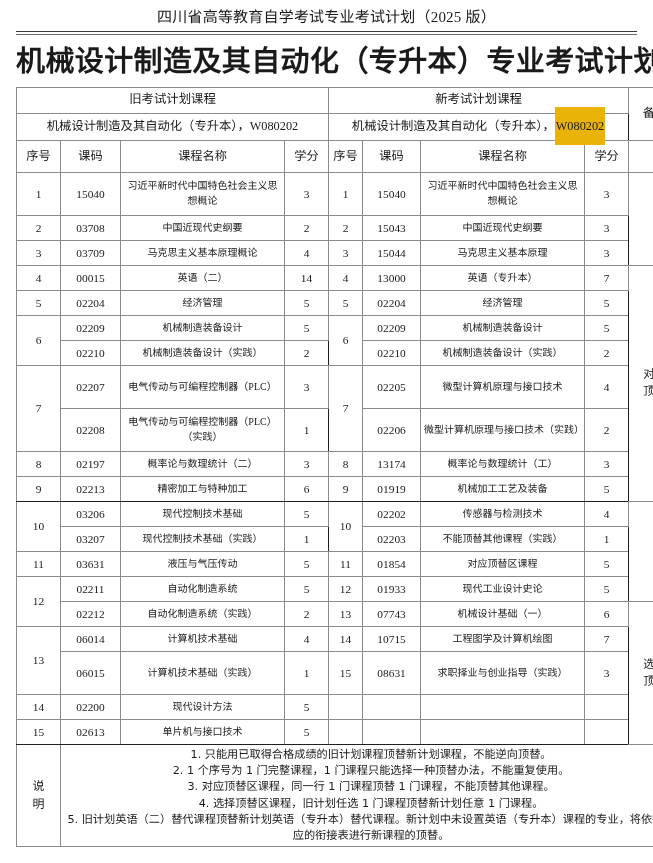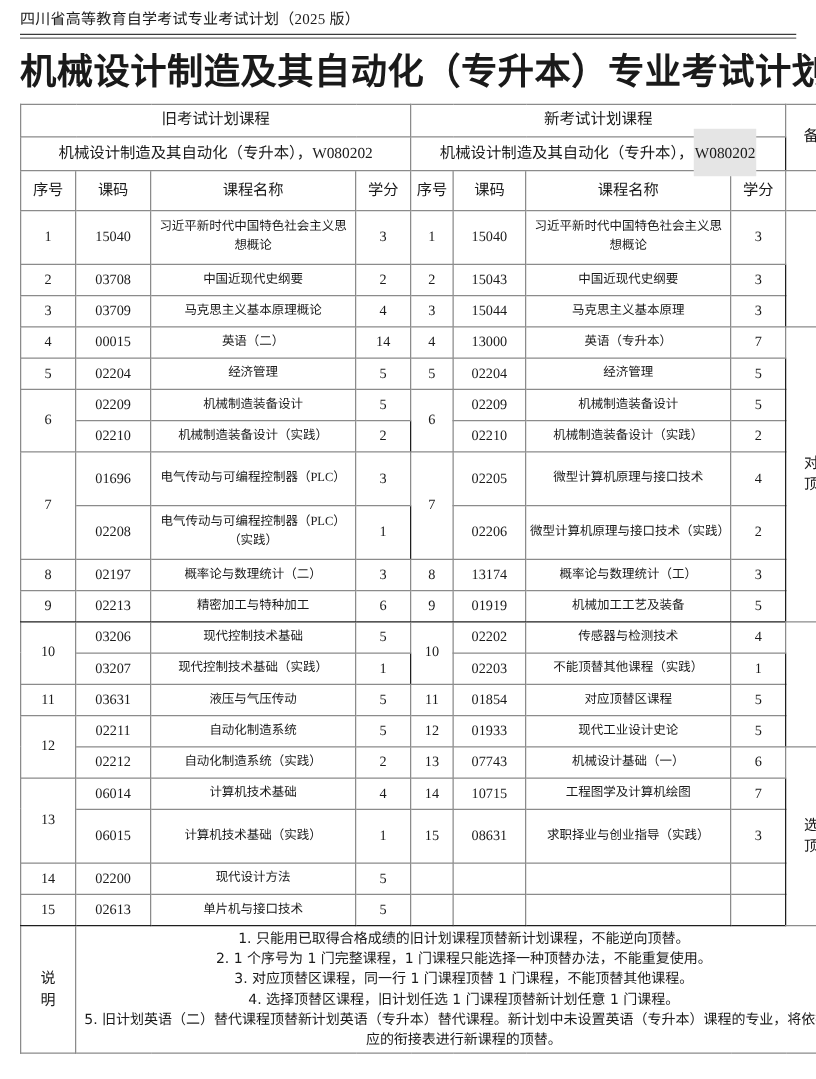--- a/index.html
+++ b/index.html
@@ -17,22 +17,22 @@
   }
   .page {
     position: relative;
     width: 653px;
     height: 863px;
     box-sizing: border-box;
     padding: 0 16px;
   }
   
   .runhead {
-    text-align: left;
-    font-size: 12px;
+    text-align: center;
+    font-size: 15px;
     letter-spacing: .2px;
     padding-top: 8px;
     line-height: 1.3;
     color: #1a1a1a;
   }
   .runrule {
     margin-top: 3px;
     border-top: 1.6px solid #3a3a3a;
     border-bottom: 0.9px solid #6b6b6b;
     height: 2px;
@@ -96,21 +96,21 @@
     padding-left: 6px;
     font-size: 10px;
   }
   td.code, td.credit, td.seq {
     font-size: 11.4px;
   }
   tr.r1 > td { height: 20px; }
   tr.tall > td { height: 38px; }
   .seqnarrow { line-height: 1.05; }
   .hl {
-    background: #e5e5e5;
+    background: #eab308;
     padding: 12px 1px;
   }
   .remark-cell {
     font-size: 11.8px;
     line-height: 1.7;
   }
   .remark-cell span { display: block; }
   .bottom-align { vertical-align: bottom; padding-bottom: 3px; }
   
   td.notes-label {
@@ -250,21 +250,21 @@
         <td class="code">02210</td>
         <td class="name">机械制造装备设计（实践）</td>
         <td class="credit">2</td>
         <td class="code">02210</td>
         <td class="name">机械制造装备设计（实践）</td>
         <td class="credit">2</td>
       </tr>
 
       <tr class="tall">
         <td class="seq edge-l" rowspan="2">7</td>
-        <td class="code">01696</td>
+        <td class="code">02207</td>
         <td class="name">电气传动与可编程控制器（PLC）</td>
         <td class="credit">3</td>
         <td class="seq vsplit-l" rowspan="2">7</td>
         <td class="code">02205</td>
         <td class="name">微型计算机原理与接口技术</td>
         <td class="credit">4</td>
       </tr>
 
       <tr class="tall">
         <td class="code">02208</td>

